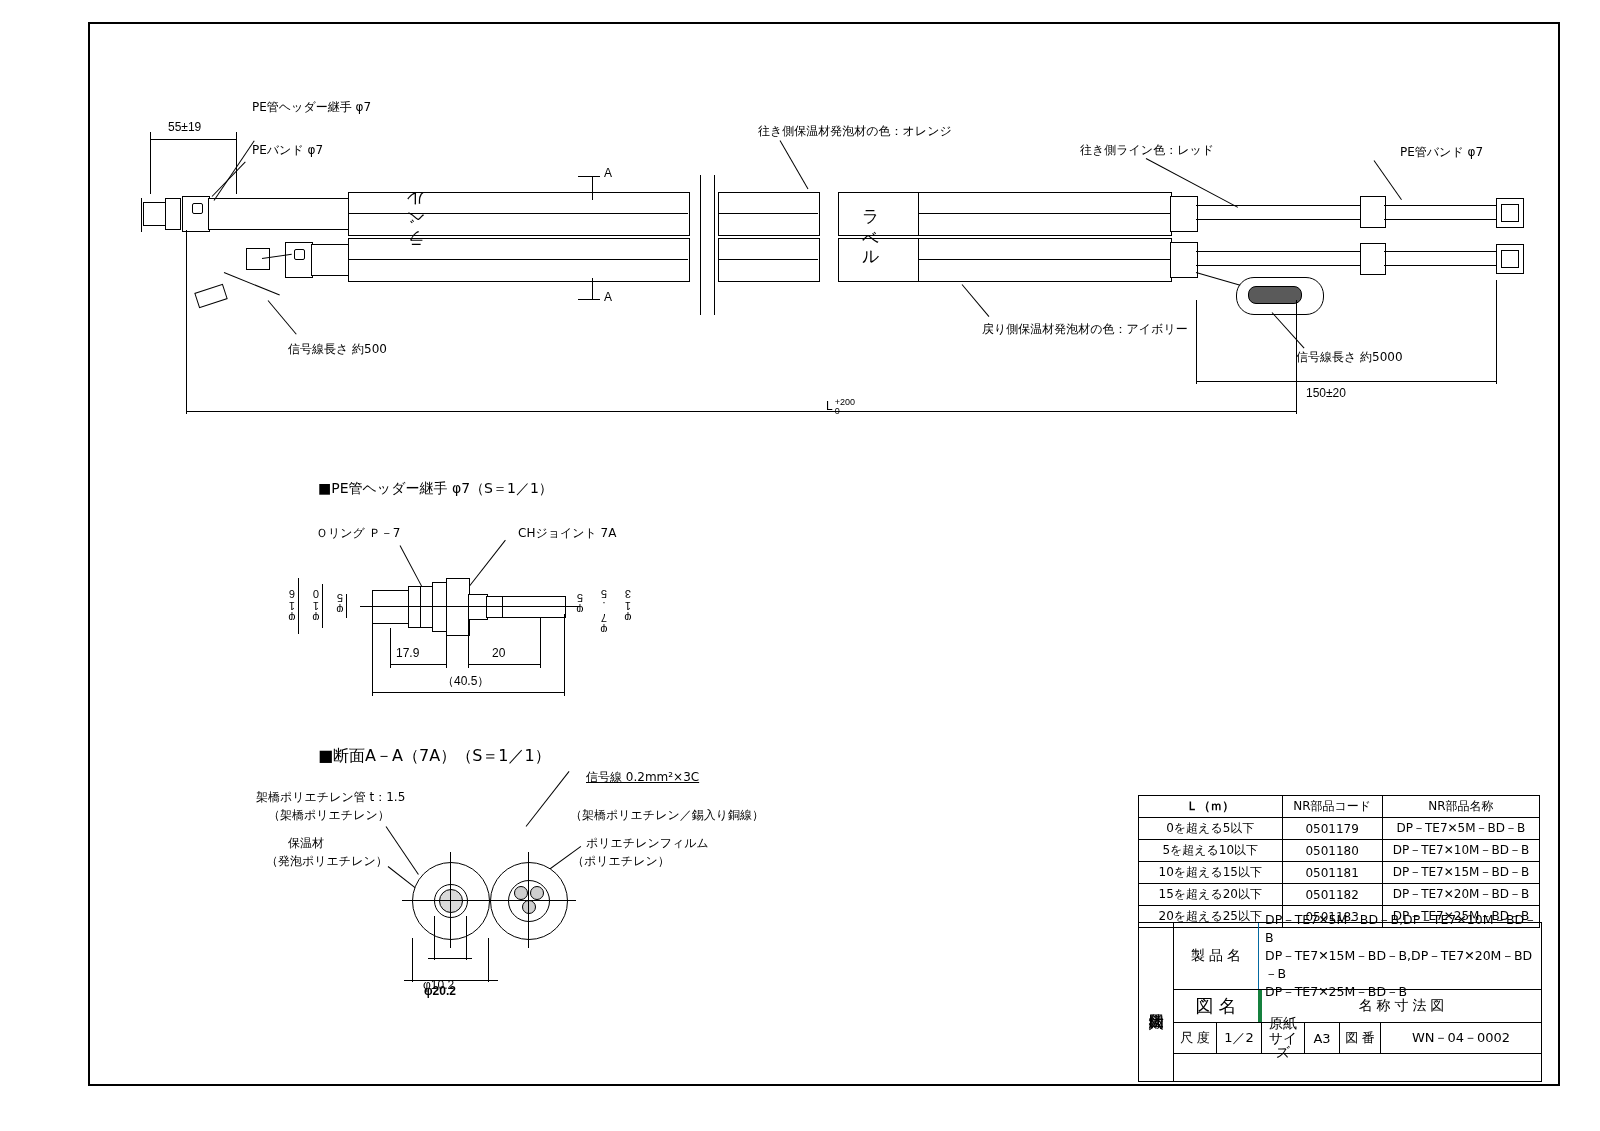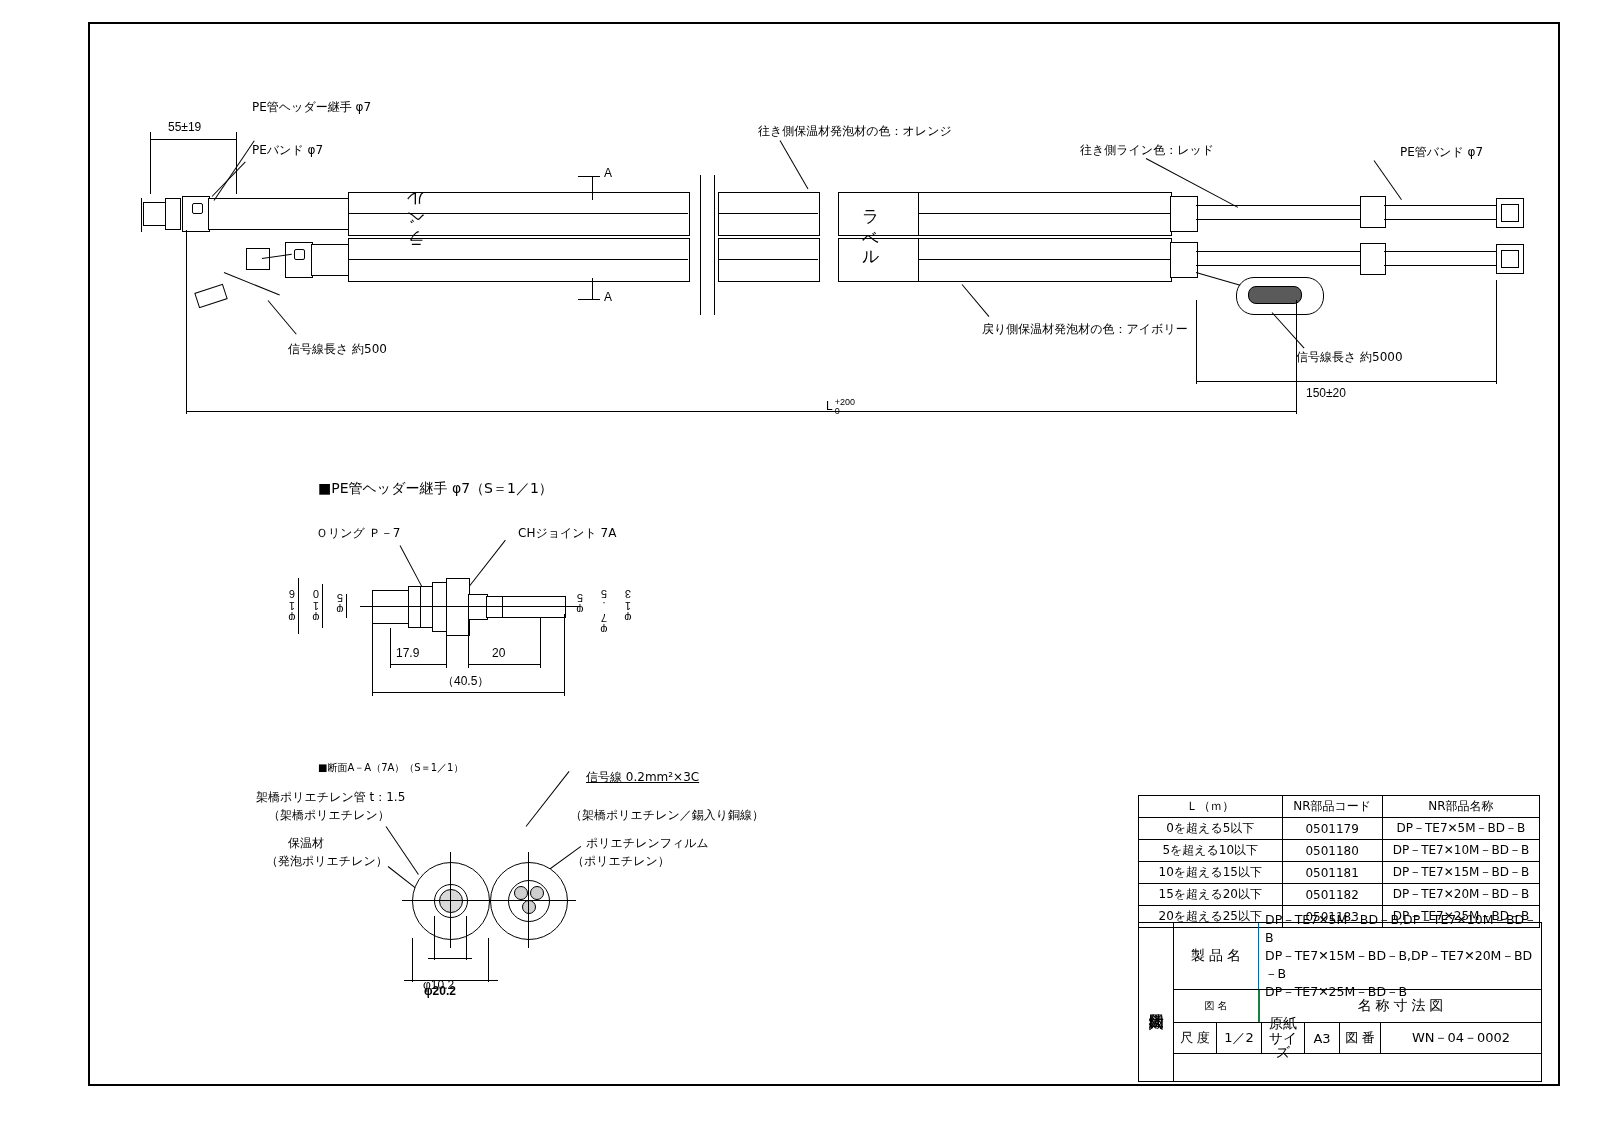--- a/index.html
+++ b/index.html
@@ -176,21 +176,21 @@
     <div class="ln vl" style="left:540px;top:618px;height:50px;"></div>
     <div class="lbl" style="left:492px;top:646px;">20</div>
 
     <div class="ln hl" style="left:372px;top:692px;width:192px;"></div>
     <div class="ln vl" style="left:372px;top:620px;height:76px;"></div>
     <div class="ln vl" style="left:564px;top:614px;height:82px;"></div>
     <div class="lbl" style="left:442px;top:674px;">（40.5）</div>
   </div>
 
   <div>
-    <div class="lbl jp" style="left:318px;top:746px;font-size:10px;margin-top:16px;">■断面A－A（7A）（S＝1／1）</div>
+    <div class="lbl jp" style="left:318px;top:746px;font-size:16px;">■断面A－A（7A）（S＝1／1）</div>
 
     <div class="lbl jp" style="left:256px;top:790px;">架橋ポリエチレン管 t：1.5</div>
     <div class="lbl jp" style="left:268px;top:808px;">（架橋ポリエチレン）</div>
     <div class="ln" style="left:386px;top:826px;width:58px;height:1px;transform:rotate(56deg);transform-origin:left center;"></div>
 
     <div class="lbl jp" style="left:288px;top:836px;">保温材</div>
     <div class="lbl jp" style="left:266px;top:854px;">（発泡ポリエチレン）</div>
     <div class="ln" style="left:388px;top:866px;width:42px;height:1px;transform:rotate(38deg);transform-origin:left center;"></div>
 
     <div class="lbl jp" style="left:586px;top:770px;text-decoration:underline;">信号線 0.2mm²×3C</div>
@@ -222,21 +222,21 @@
 
     <div class="ln vl" style="left:412px;top:938px;height:44px;"></div>
     <div class="ln vl" style="left:488px;top:938px;height:44px;"></div>
     <div class="ln hl" style="left:404px;top:980px;width:94px;"></div>
     <div class="lbl" style="left:424px;top:984px;font-weight:bold;">φ20.2</div>
   </div>
 
   <table class="tbl" style="left:1138px;top:795px;width:402px;">
     <tbody>
       <tr>
-        <td style="width:150px;">Ｌ（ｍ）</td>
+        <td style="width:150px;font-weight:bold;">Ｌ（ｍ）</td>
         <td style="width:98px;">NR部品コード</td>
         <td style="width:154px;">NR部品名称</td>
       </tr>
       <tr>
         <td>0を超える5以下</td>
         <td>0501179</td>
         <td>DP－TE7✕5M－BD－B</td>
       </tr>
       <tr>
         <td>5を超える10以下</td>
@@ -272,21 +272,21 @@
       <div style="display:flex;border-bottom:1px solid #000;height:66px;">
         <div class="jp" style="width:84px;border-right:1px solid #0369a1;display:flex;align-items:center;justify-content:center;font-size:14px;">製 品 名</div>
         <div style="flex:1;display:flex;flex-direction:column;justify-content:center;padding-left:6px;font-size:12.5px;font-family:'DejaVu Sans',sans-serif;line-height:1.45;">
           <span>DP－TE7✕5M－BD－B,DP－TE7✕10M－BD－B</span>
           <span>DP－TE7✕15M－BD－B,DP－TE7✕20M－BD－B</span>
           <span>DP－TE7✕25M－BD－B</span>
         </div>
       </div>
 
       <div style="display:flex;border-bottom:1px solid #000;height:32px;">
-        <div class="jp" style="width:84px;border-right:2px solid #15803d;display:flex;align-items:center;justify-content:center;font-size:10px;">図  名</div>
+        <div class="jp" style="width:84px;border-right:4px solid #15803d;display:flex;align-items:center;justify-content:center;font-size:18px;">図  名</div>
         <div class="jp" style="flex:1;display:flex;align-items:center;justify-content:center;font-size:14px;">名 称 寸 法 図</div>
       </div>
 
       <div style="display:flex;border-bottom:1px solid #000;height:30px;">
         <div class="jp" style="width:42px;border-right:1px solid #000;display:flex;align-items:center;justify-content:center;font-size:13px;">尺 度</div>
         <div style="width:44px;border-right:1px solid #000;display:flex;align-items:center;justify-content:center;font-size:13px;font-family:'DejaVu Sans',sans-serif;">1／2</div>
         <div class="jp" style="width:42px;border-right:1px solid #000;display:flex;align-items:center;justify-content:center;font-size:14px;text-align:center;line-height:1.05;">原紙サイズ</div>
         <div style="width:34px;border-right:1px solid #000;display:flex;align-items:center;justify-content:center;font-size:13px;font-family:'DejaVu Sans',sans-serif;">A3</div>
         <div class="jp" style="width:40px;border-right:1px solid #000;display:flex;align-items:center;justify-content:center;font-size:13px;">図 番</div>
         <div style="flex:1;display:flex;align-items:center;justify-content:center;font-size:13px;font-family:'DejaVu Sans',sans-serif;">WN－04－0002</div>

